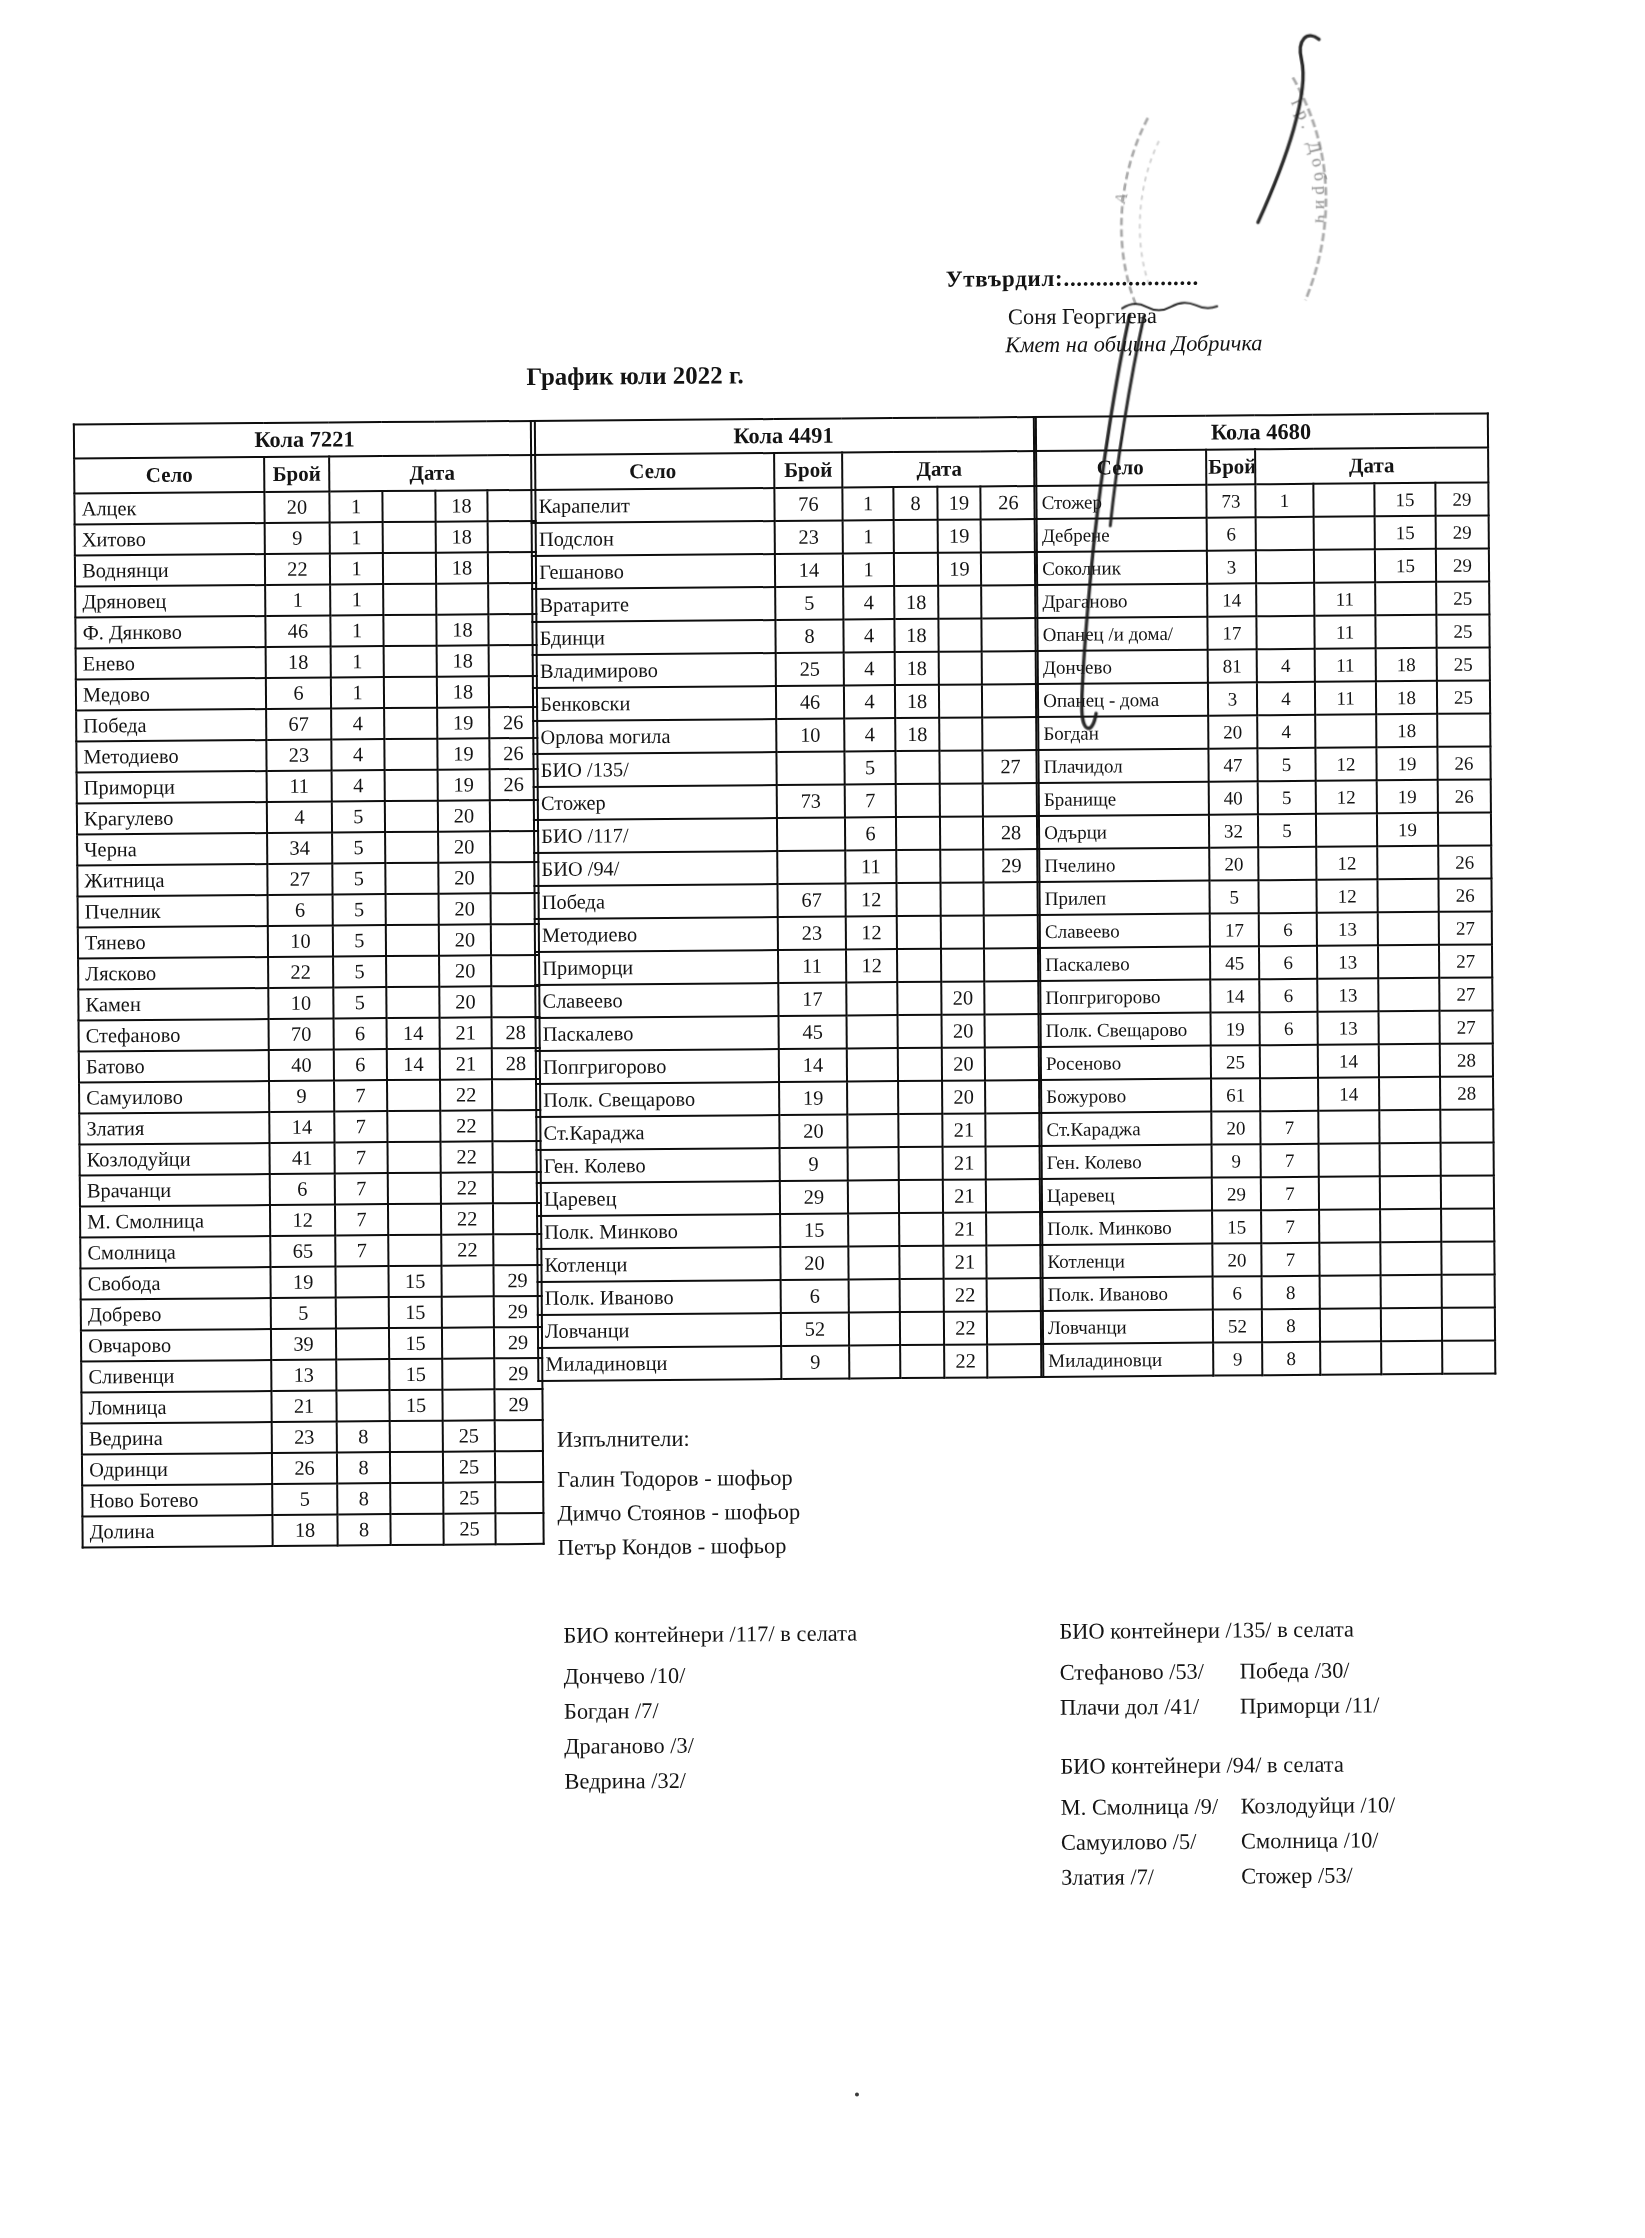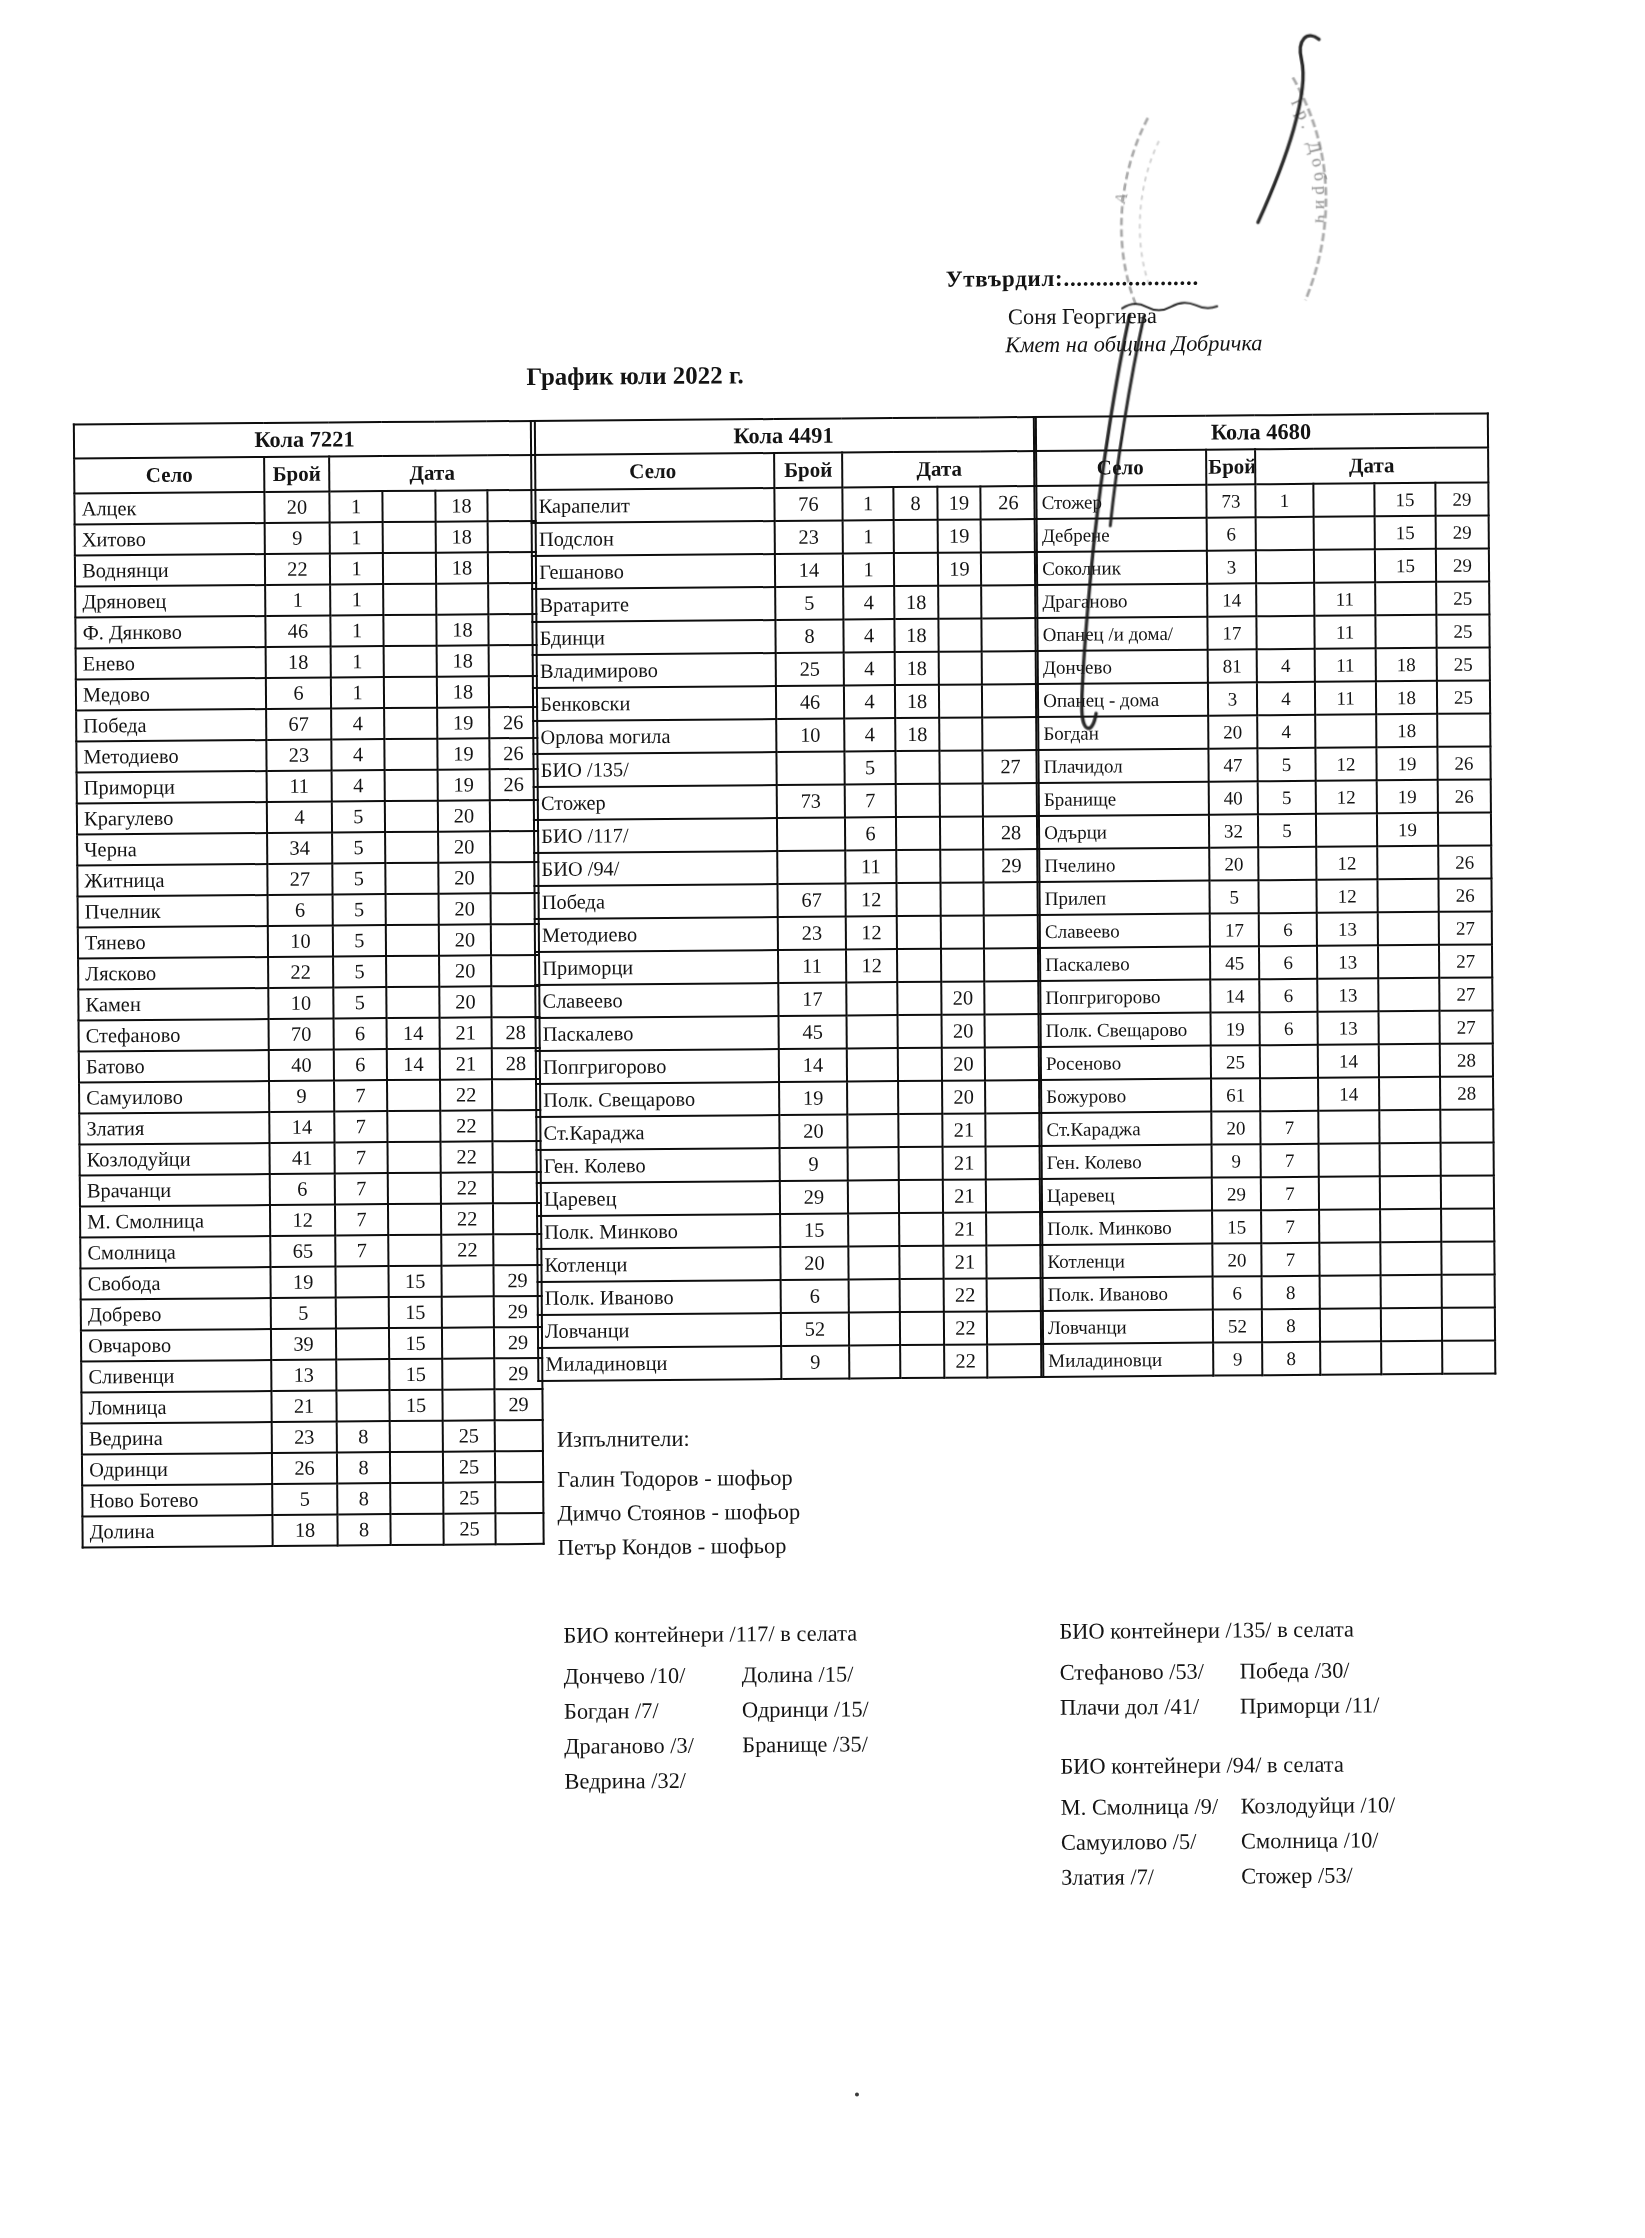--- a/index.html
+++ b/index.html
@@ -858,25 +858,20 @@
 
   <div id="bio117" class="abs bio">
     <div class="hd">БИО контейнери /117/ в селата</div>
     <div class="cols">
       <div class="c1">
         <div class="it">Дончево /10/</div>
         <div class="it">Богдан /7/</div>
         <div class="it">Драганово /3/</div>
         <div class="it">Ведрина /32/</div>
       </div>
-      <div class="c2">
-        <div class="it">Долина /15/</div>
-        <div class="it">Одринци /15/</div>
-        <div class="it">Бранище /35/</div>
-      </div>
     </div>
   </div>
 
   <div id="bio135" class="abs bio">
     <div class="hd">БИО контейнери /135/ в селата</div>
     <div class="cols">
       <div class="c1">
         <div class="it">Стефаново /53/</div>
         <div class="it">Плачи дол /41/</div>
       </div>

